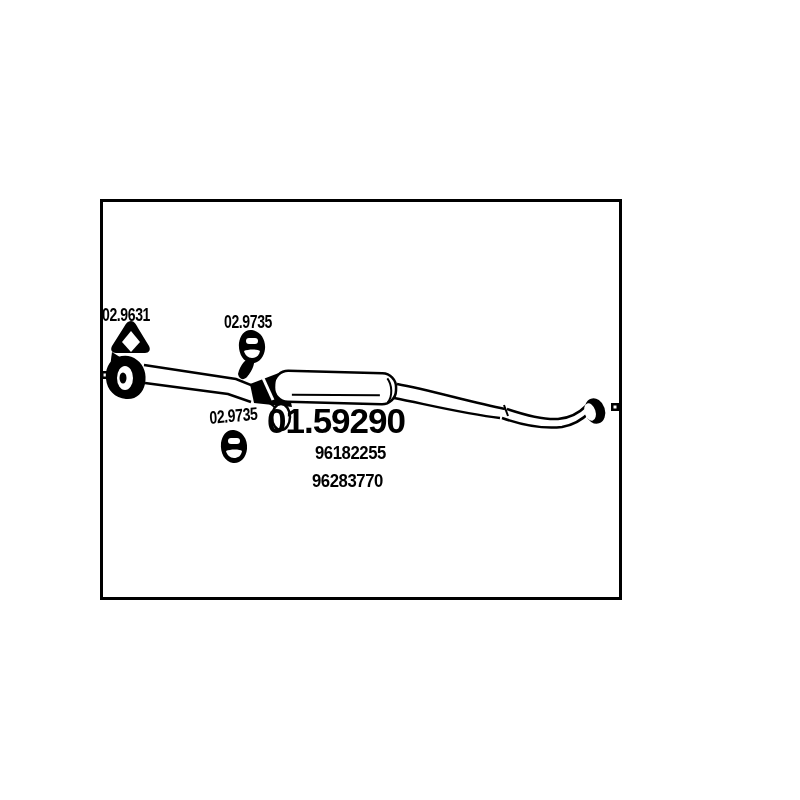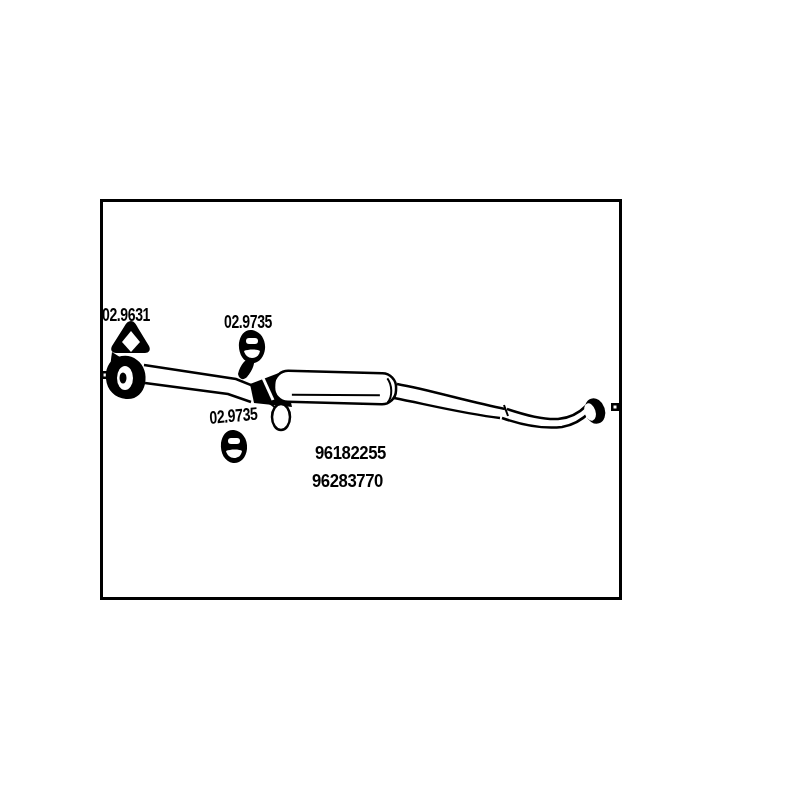--- a/index.html
+++ b/index.html
@@ -132,18 +132,19 @@
       <ellipse cx="590" cy="412" rx="5.5" ry="9" fill="#fff" transform="rotate(-18 590 412)"></ellipse>
     </g>
   </svg>
 
   <div class="lbl lbl-small" id="lbl-gasket">02.9631</div>
 
   <div class="lbl lbl-small" id="lbl-hanger-top">02.9735</div>
 
   <div class="lbl lbl-small" id="lbl-hanger-bot">02.9735</div>
 
+  <div class="lbl" id="lbl-main">01.59290</div>
 
   <div class="lbl" id="lbl-oem1">96182255</div>
 
   <div class="lbl" id="lbl-oem2">96283770</div>
 
 </div>
 
 </body></html>

